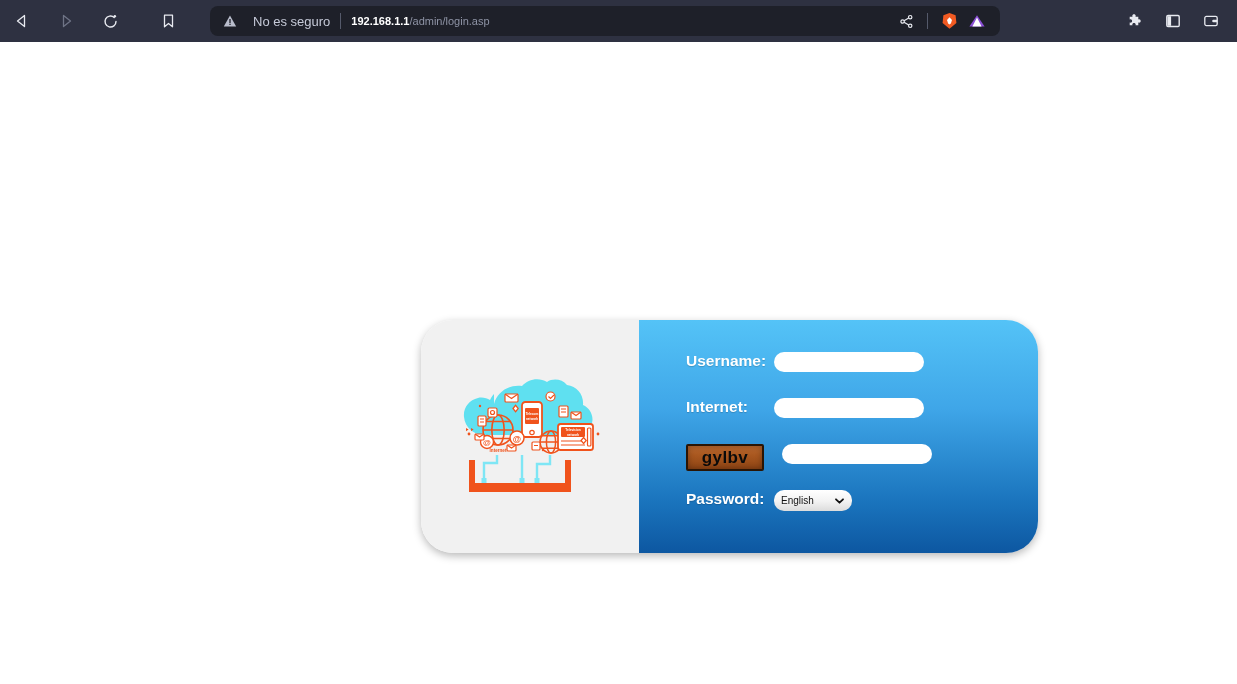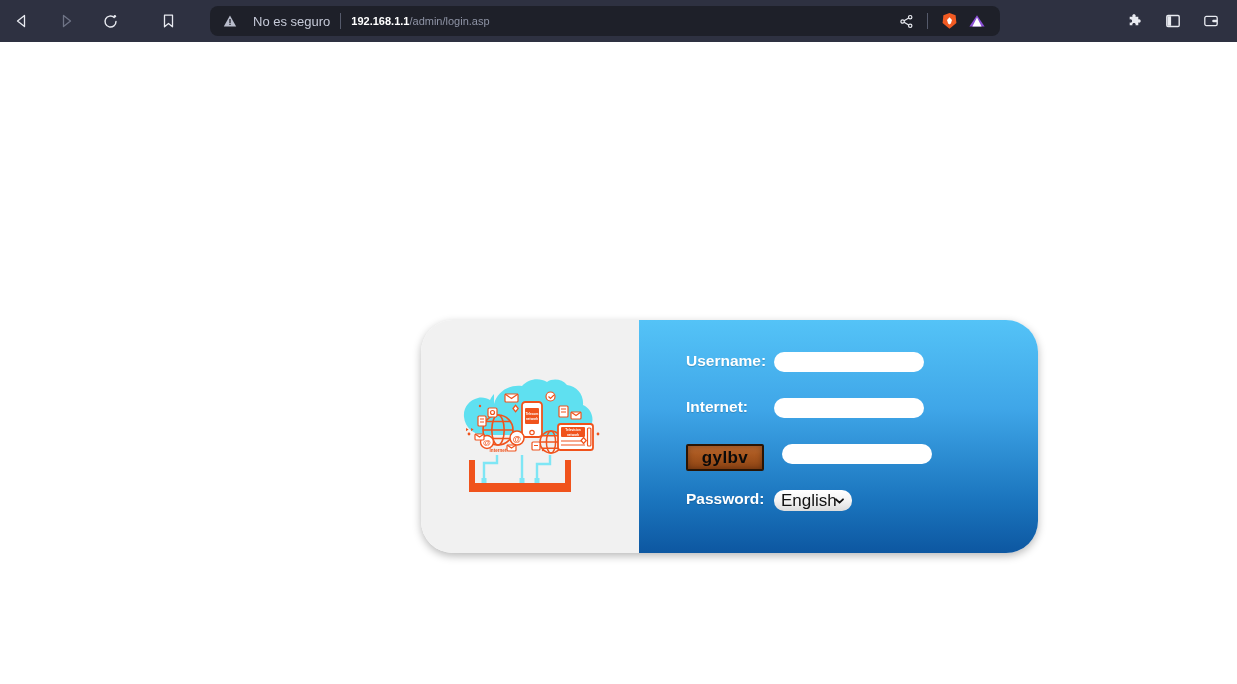--- a/index.html
+++ b/index.html
@@ -213,21 +213,21 @@
     box-shadow: inset 0 0 6px rgba(0,0,0,0.3);
   }
 
   .lang-select {
     width: 78px;
     height: 21px;
     border-radius: 10px;
     border: none;
     background: linear-gradient(to bottom, #ffffff 0%, #f2f2f2 55%, #dcdcdc 100%);
     font-family: "Liberation Sans", sans-serif;
-    font-size: 17px;
+    font-size: 10px;
     color: #111;
     padding-left: 7px;
     outline: none;
     -webkit-appearance: none;
     appearance: none;
   }
 
   .select-wrap {
     position: relative;
     display: inline-flex;

